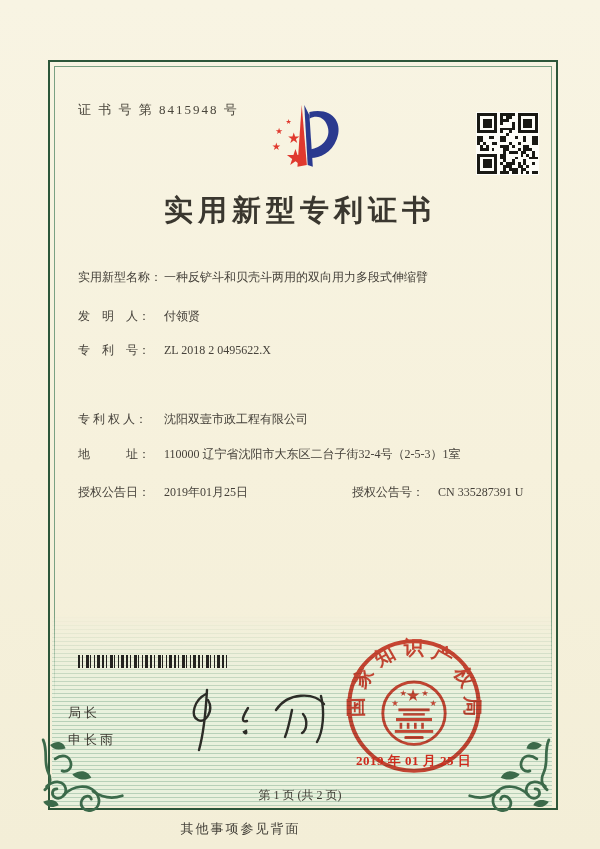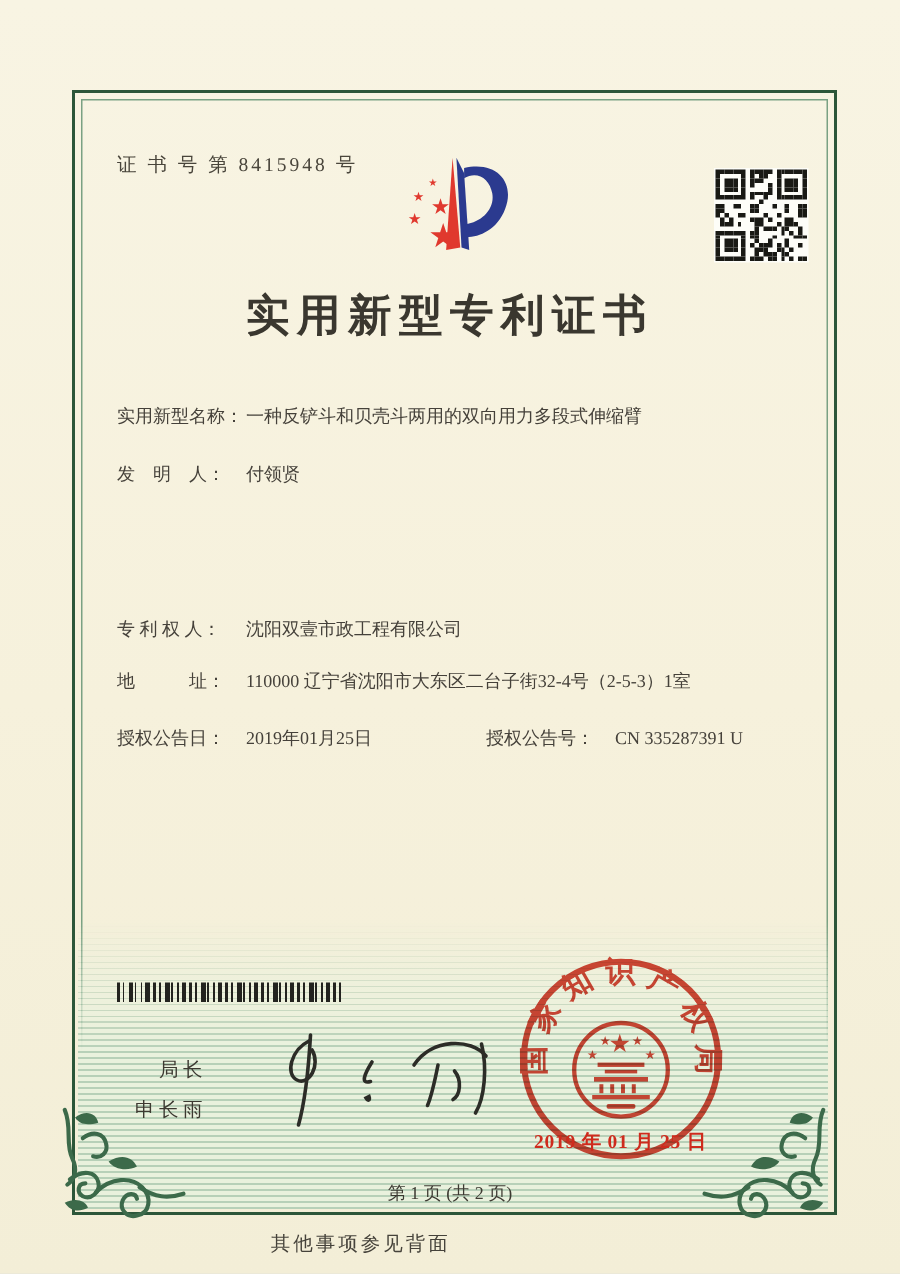--- a/index.html
+++ b/index.html
@@ -25,32 +25,32 @@
   .qr{left:476px;top:112px;width:61px;height:61px;background:#fdfdf8;display:grid;grid-template-columns:repeat(21,1fr);grid-template-rows:repeat(21,1fr);padding:1px;}
   .qr div{width:100%;height:100%;}
   .qr .on{background:#191914;}
   .title{left:0;top:191px;width:600px;text-align:center;font-size:29px;font-weight:bold;letter-spacing:5px;color:#3a372f;}
   
   .frow{left:78px;width:452px;display:flex;font-size:12px;line-height:17px;color:#45413a;}
   .flabel{flex:0 0 86px;white-space:pre;}
   .fvalue{flex:1;}
   .r1{top:269px}.r2{top:308px}.r3{top:342px}.r4{top:376px}.r5{top:411px}.r6{top:446px}.r7{top:484px}
   .grant-left{display:flex;width:246px;}
-  .grant-right{display:flex;}
+  .grant-right{display:flex;margin-left:28px;}
   
   .paras{left:78px;top:511px;width:448px;font-size:12px;line-height:18.6px;text-align:justify;color:#45413a;}
   .paras p{margin:0;text-indent:2em;}
   
   .barcode{left:78px;top:655px;width:151px;height:13px;
     background:repeating-linear-gradient(90deg,
       #23231f 0 2px,transparent 2px 4px,#23231f 4px 5px,transparent 5px 8px,
       #23231f 8px 11px,transparent 11px 12px,#23231f 12px 13px,transparent 13px 16px,
       #23231f 16px 17px,transparent 17px 19px,#23231f 19px 22px,transparent 22px 24px);
   }
-  .officer{left:90px;top:699px;font-size:13px;line-height:27px;letter-spacing:3px;color:#3c3931;text-align:right;}
+  .officer{left:68px;top:699px;font-size:13px;line-height:27px;letter-spacing:3px;color:#3c3931;}
   .sign{left:172px;top:680px;}
   .seal{left:342px;top:634px;mix-blend-mode:multiply;opacity:.93;}
   .seal-date{left:356px;top:752px;width:120px;font-size:13px;font-weight:bold;letter-spacing:.5px;color:#ce2b1d;}
   .page-info{left:0;top:787px;width:600px;text-align:center;font-size:12px;color:#3d3a32;}
   .back-note{left:0;top:820px;width:481px;text-align:center;font-size:13px;letter-spacing:2px;color:#45423a;}
   .corner-bl{left:38px;top:733px;}
   .corner-br{left:468px;top:733px;transform:scaleX(-1);}
 </style>
 </head>
 <body>
@@ -549,20 +549,24 @@
 
   <div class="abs title">实用新型专利证书</div>
 
   <div class="abs frow r1">
     <span class="flabel">实用新型名称：</span>
     <span class="fvalue">一种反铲斗和贝壳斗两用的双向用力多段式伸缩臂</span>
   </div>
   <div class="abs frow r2">
     <span class="flabel">发　明　人：</span>
     <span class="fvalue">付领贤</span>
+  </div>
+  <div class="abs frow r3">
+    <span class="flabel">专　利　号：</span>
+    <span class="fvalue">ZL 2018 2 0495622.X</span>
   </div>
   <div class="abs frow r5">
     <span class="flabel">专 利 权 人：</span>
     <span class="fvalue">沈阳双壹市政工程有限公司</span>
   </div>
   <div class="abs frow r6">
     <span class="flabel">地　　　址：</span>
     <span class="fvalue">110000 辽宁省沈阳市大东区二台子街32-4号（2-5-3）1室</span>
   </div>
   <div class="abs frow r7">

